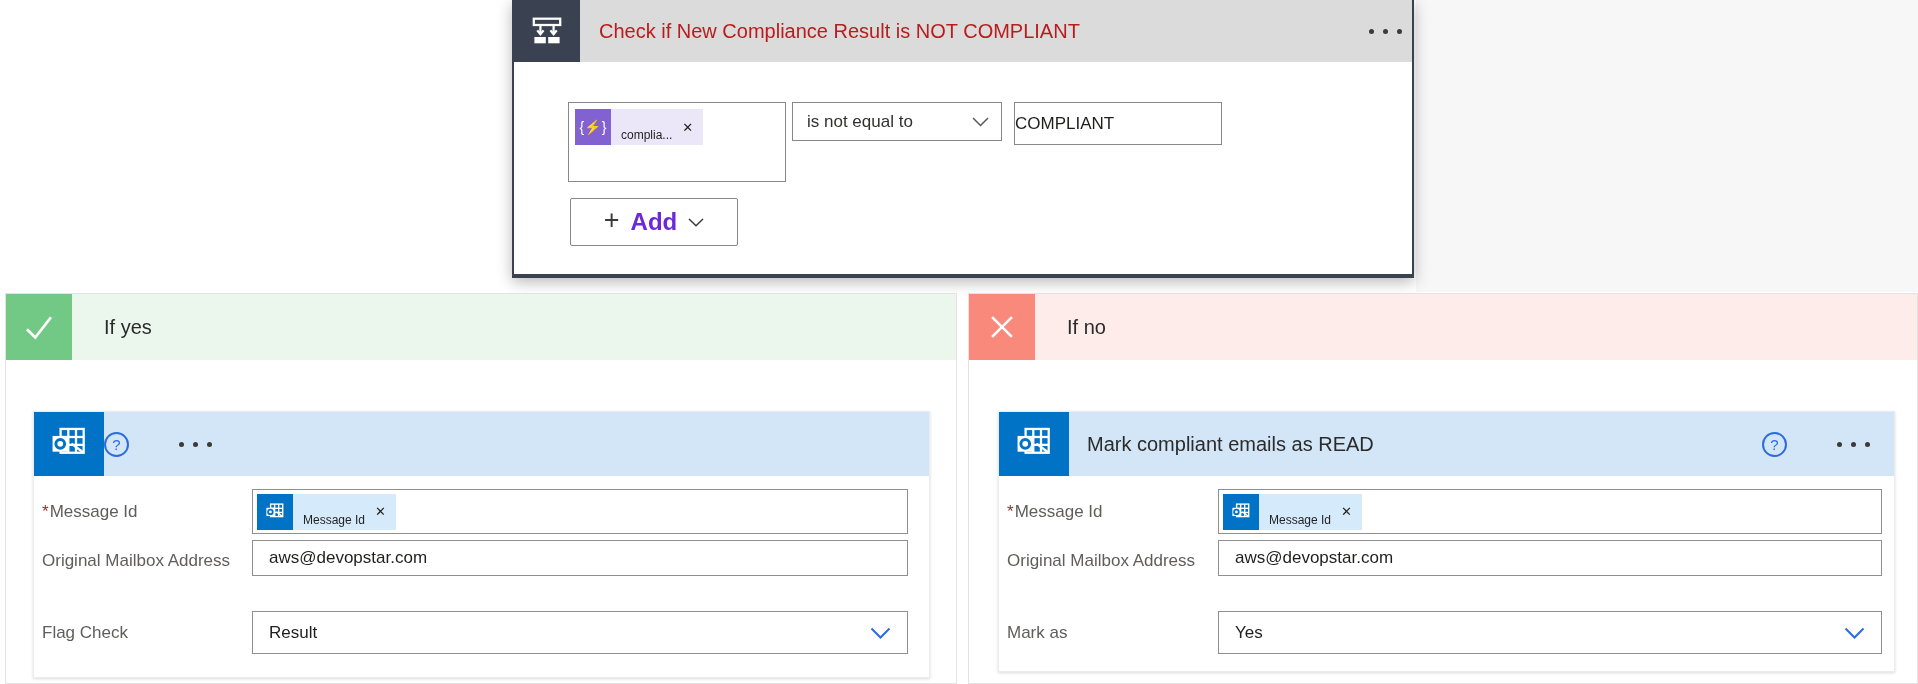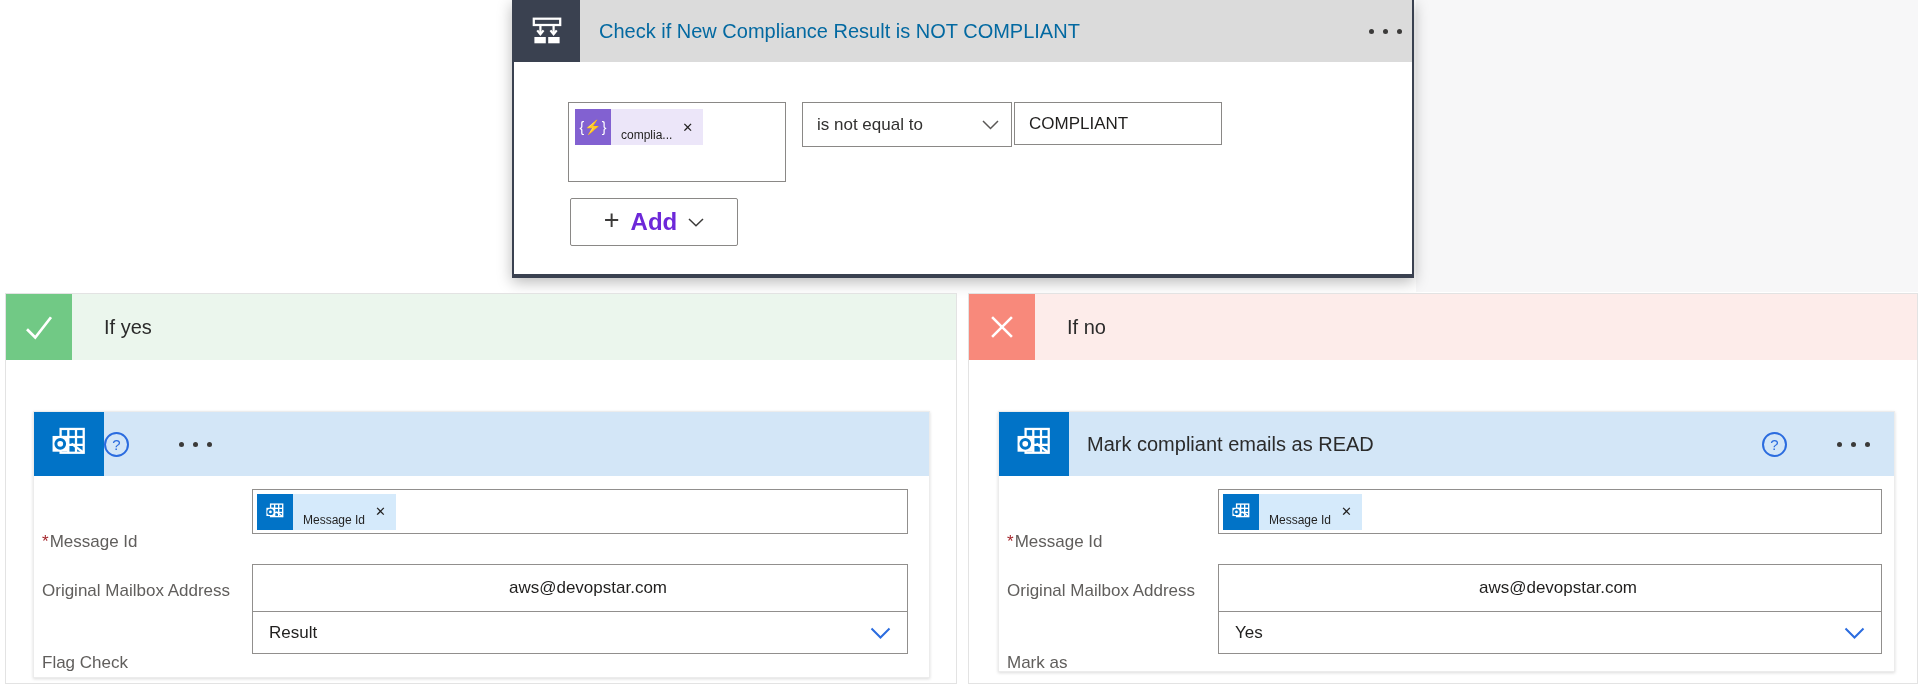--- a/index.html
+++ b/index.html
@@ -10,45 +10,45 @@
   }
   
   .bg-right { position:absolute; left:1416px; top:0; width:502px; height:292px; background:#f7f7f8; }
   .cond-card {
     position:absolute; left:512px; top:0; width:902px; height:278px; background:#fff;
     border:2px solid #3a4150; border-top:none; border-bottom-width:4px;
     box-shadow:0 4px 14px rgba(0,0,0,.28);
   }
   .cond-header { height:62px; display:flex; align-items:center; background:#dbdbdb; cursor:pointer; }
   .cond-icon { width:66px; height:62px; background:#3a4150; flex:none; display:flex; align-items:center; justify-content:center; }
-  .cond-title { flex:1; padding-left:19px; font-size:20px; color:#0369a1; }
+  .cond-title { flex:1; padding-left:19px; font-size:20px; color:#b91c1c; }
   .menu-dots { display:flex; gap:9px; align-items:center; padding:8px 10px; cursor:pointer; }
   .menu-dots i { width:5px; height:5px; border-radius:50%; background:#3b3a39; }
   .cond-body { position:relative; height:212px; background:#fff; }
   .operand-box {
     position:absolute; left:54px; top:40px; width:218px; height:80px;
     border:1px solid #8a8886; background:#fff; padding:6px; cursor:text;
   }
   .token-pill { display:inline-flex; height:36px; align-items:stretch; }
   .pill-ico { width:36px; display:flex; align-items:center; justify-content:center; color:#fff; font-size:14px; }
   .pill-ico.purple { background:#8261d1; }
   .pill-ico.blue { background:#0173c7; }
   .pill-label { display:flex; align-items:center; padding:16px 4px 0 10px; font-size:12px; color:#201f1e; }
   .pill-x { display:flex; align-items:center; padding:0 10px 0 6px; font-size:13px; color:#201f1e; cursor:pointer; }
   .purple-bg { background:#ece6f9; }
   .blue-bg { background:#d5eafb; }
   .operator-box {
-    position:absolute; left:288px; top:40px; width:210px; height:45px;
+    position:absolute; left:278px; top:40px; width:210px; height:39px;
     border:1px solid #8a8886; display:flex; align-items:center; cursor:pointer; background:#fff;
   }
   .operator-box .val { flex:1; padding-left:14px; font-size:17px; color:#323130; }
   .operator-box svg { margin-right:12px; }
   .value-box {
     position:absolute; left:500px; top:40px; width:208px; height:43px;
-    border:1px solid #8a8886; display:flex; align-items:center; padding-left:14px;
+    border:1px solid #8a8886; display:flex; align-items:center; 
     font-size:17px; color:#201f1e; background:#fff; cursor:text;
   }
   .add-btn {
     position:absolute; left:56px; top:136px; width:168px; height:48px;
     border:1px solid #8a8886; border-radius:2px; background:#fff;
     display:flex; align-items:center; justify-content:center; gap:11px; cursor:pointer;
   }
   .add-btn .plus { font-size:27px; font-weight:400; color:#3b3a39; margin-top:-3px; }
   .add-btn .lbl { font-size:24px; font-weight:700; color:#6d28d9; }
   
@@ -71,30 +71,30 @@
   .action-card.right { left:998px; height:261px; }
   .card-header { height:64px; display:flex; align-items:center; background:#d3e6f7; cursor:pointer; }
   .card-icon { width:70px; height:64px; background:#0173c7; flex:none; display:flex; align-items:center; justify-content:center; }
   .card-title { flex:1; padding-left:18px; font-size:20px; color:#2b2b2b; }
   .help-btn {
     width:25px; height:25px; border:2px solid #2b6cdf; border-radius:50%;
     color:#2b6cdf; font-size:15px; line-height:21px; text-align:center;
     margin-right:40px; cursor:pointer; flex:none;
   }
   .card-header .menu-dots { margin-right:14px; }
-  .flabel { position:absolute; left:8px; width:196px; font-size:17px; line-height:24px; color:#605e5c;margin-top:30px; }
+  .flabel { position:absolute; left:8px; width:196px; font-size:17px; line-height:24px; color:#605e5c; }
   .req { color:#a4262c; margin-right:1px; }
   .fbox {
     position:absolute; left:218px; border:1px solid #918f8d; background:#fff;
     display:flex; align-items:center; cursor:text;
   }
   .action-card.left .fbox { width:656px; }
   .action-card.right .fbox { left:219px; width:664px; }
   .fbox.r1 { top:77px; height:45px; padding:4px; }
-  .fbox.r2 { top:152px; height:48px;justify-content:center; }
+  .fbox.r2 { top:128px; height:36px; }
   .fbox.r3 { top:199px; height:43px; cursor:pointer; }
   .ftext { padding-left:16px; font-size:17px; color:#201f1e; }
   .ddchev { position:absolute; right:16px; top:50%; transform:translateY(-50%); }
   .lab1 { top:88px; }
   .lab2 { top:137px; }
   .lab3 { top:209px; }
 </style>
 </head>
 <body>
 

